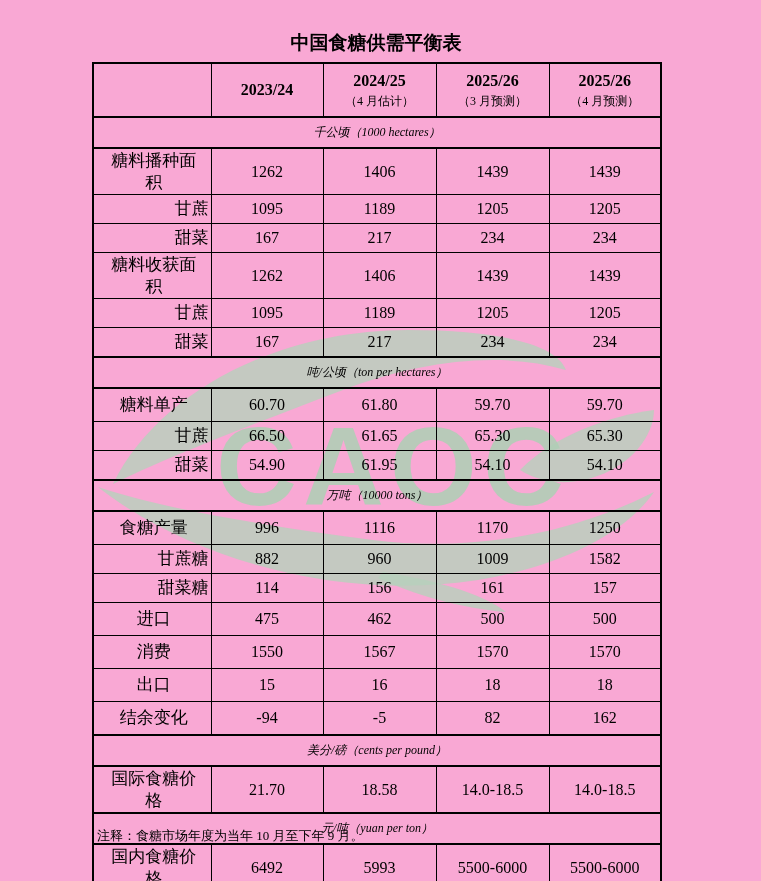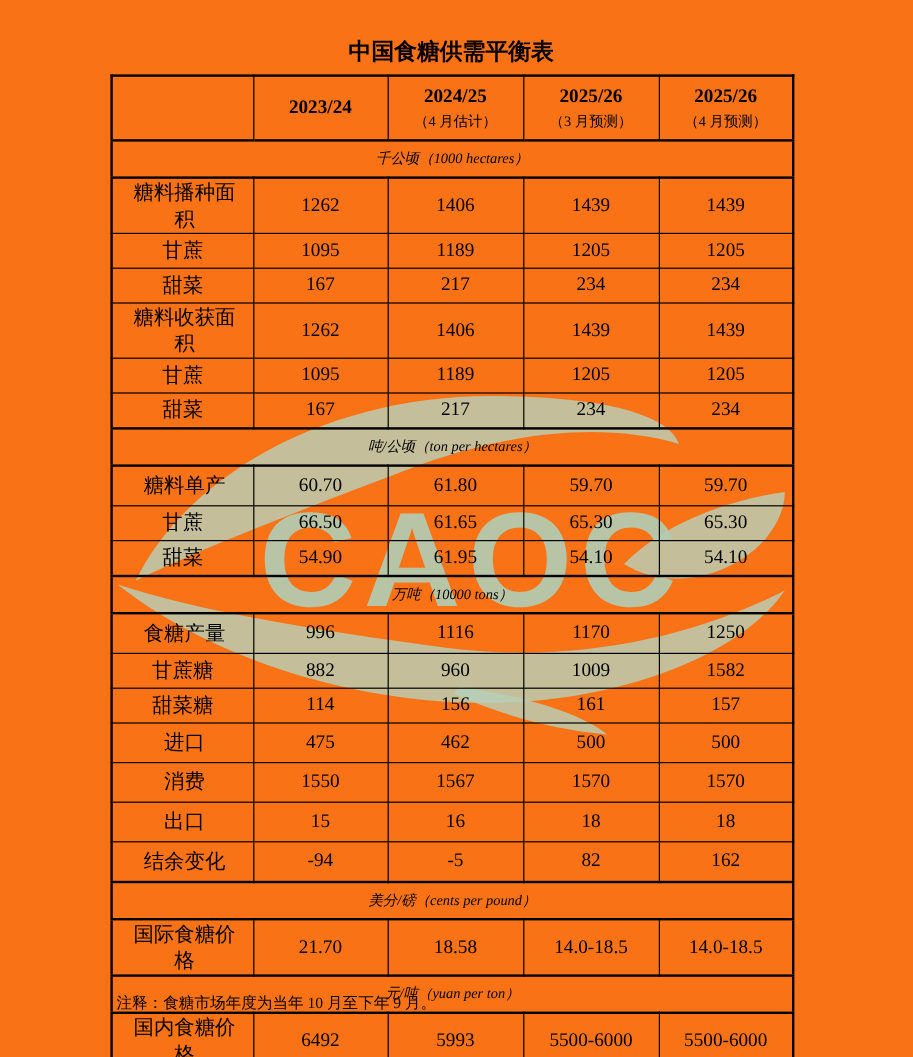--- a/index.html
+++ b/index.html
@@ -1,20 +1,20 @@
 <!DOCTYPE html>
 <html><head>
 <meta charset="utf-8">
 <style>
   html,body { margin:0; padding:0; }
   body {
     width:761px; height:881px; background:#ffffff;
     font-family:"Liberation Serif","DejaVu Serif",serif; color:#000;
   }
-  .page { position:relative; width:761px; height:881px; overflow:hidden; background:#f97316; }
+  .page { position:relative; width:761px; height:881px; overflow:hidden; background:#f9a8d4; }
 
   .doc-title {
     position:absolute; top:30px; left:92px; width:568px;
     text-align:center; font-size:19px; font-weight:bold; z-index:2;
   }
 
   .watermark { position:absolute; left:88px; top:322px; width:624px; height:312px; z-index:0; }
 
   table.balance {
     position:absolute; left:92px; top:62px; width:568px; z-index:1;
@@ -33,21 +33,21 @@
     height:29px; font-style:italic; font-size:12px;
     border-top:2px solid #000; border-bottom:2px solid #000;
   }
   tr.main td { height:32px;margin-left:16px; }
   tr.sub  td { height:28px; }
   tr.tall td { height:45px; }
   td.label { font-size:17px; line-height:1.25; }
   tr.main td.label, tr.tall td.label {
     text-align:center; padding-left:5px; white-space:pre-line;
   }
-  tr.sub td.label { text-align:center; }
+  tr.sub td.label { text-align:right; }
 
   .footnote {
     position:absolute; left:97px; top:827px; font-size:13px; z-index:2;
   }
 </style>
 </head>
 <body>
 
 <div class="page">
 

